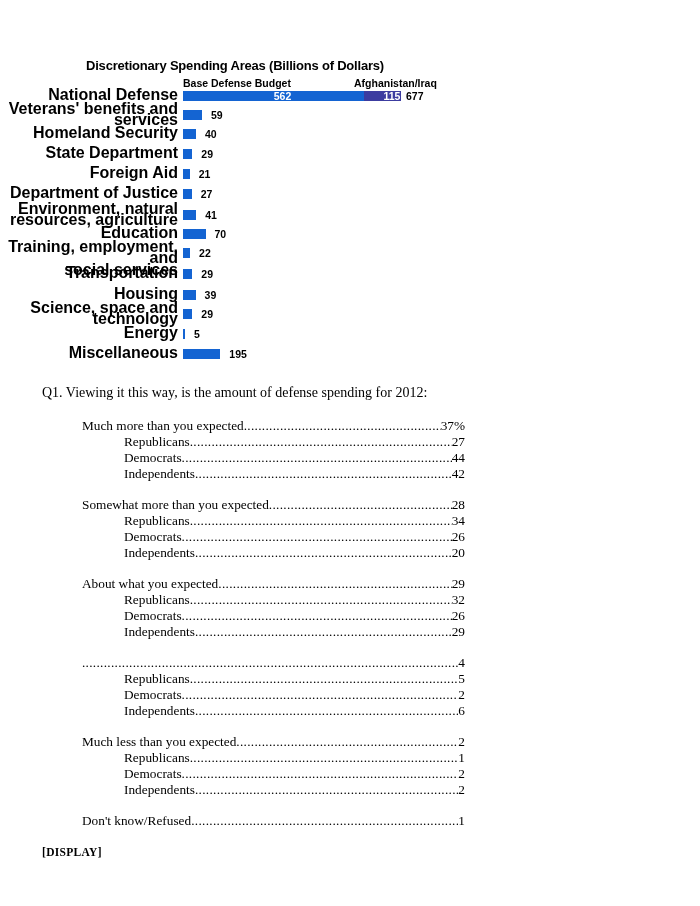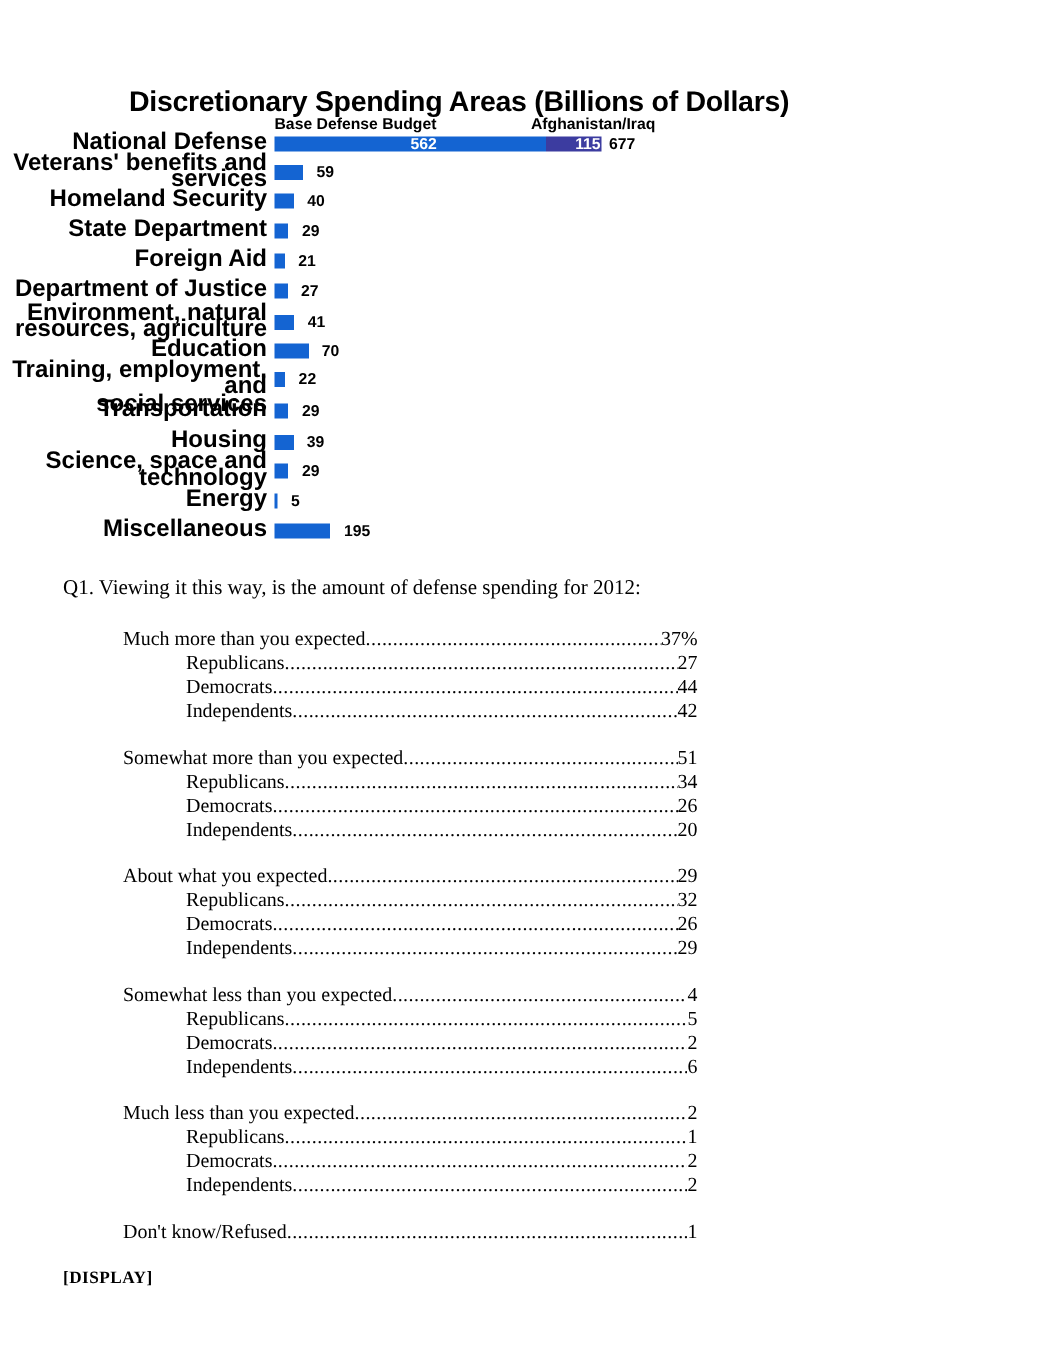--- a/index.html
+++ b/index.html
@@ -2,21 +2,21 @@
 <html><head>
 <meta charset="utf-8">
 <style>
   html, body { margin: 0; padding: 0; background: #ffffff; }
   body { width: 700px; height: 906px; position: relative; overflow: hidden; color: #000; }
 
   
   .chart { position: absolute; left: 0; top: 0; width: 700px; height: 375px; }
   .chart-title {
     position: absolute; left: 86px; top: 58px;
-    font-family: "Liberation Sans", sans-serif; font-weight: bold; font-size: 19px;
+    font-family: "Liberation Sans", sans-serif; font-weight: bold; font-size: 13px;
     letter-spacing: -0.2px; white-space: nowrap;
   }
   .legend-label {
     position: absolute; top: 77px;
     font-family: "Liberation Sans", sans-serif; font-weight: bold; font-size: 10.5px;
     white-space: nowrap;
   }
   .legend-base { left: 183px; }
   .legend-war { left: 354px; }
   .cat-label {
@@ -138,21 +138,21 @@
       <span class="num">44</span>
     </div>
     <div class="qrow sub-row" style="top: 466px; width: 341px;">
       <span class="lbl">Independents</span>
       <span class="dots"></span>
       <span class="num">42</span>
     </div>
     <div class="qrow main-row" style="top: 497px; width: 383px;">
       <span class="lbl">Somewhat more than you expected</span>
       <span class="dots"></span>
-      <span class="num">51</span>
+      <span class="num">28</span>
     </div>
     <div class="qrow sub-row" style="top: 513px; width: 341px;">
       <span class="lbl">Republicans</span>
       <span class="dots"></span>
       <span class="num">34</span>
     </div>
     <div class="qrow sub-row" style="top: 529px; width: 341px;">
       <span class="lbl">Democrats</span>
       <span class="dots"></span>
       <span class="num">26</span>
@@ -176,21 +176,20 @@
       <span class="lbl">Democrats</span>
       <span class="dots"></span>
       <span class="num">26</span>
     </div>
     <div class="qrow sub-row" style="top: 624px; width: 341px;">
       <span class="lbl">Independents</span>
       <span class="dots"></span>
       <span class="num">29</span>
     </div>
     <div class="qrow main-row" style="top: 655px; width: 383px;">
-      <span class="lbl">Somewhat less than you expected</span>
       <span class="dots"></span>
       <span class="num">4</span>
     </div>
     <div class="qrow sub-row" style="top: 671px; width: 341px;">
       <span class="lbl">Republicans</span>
       <span class="dots"></span>
       <span class="num">5</span>
     </div>
     <div class="qrow sub-row" style="top: 687px; width: 341px;">
       <span class="lbl">Democrats</span>

